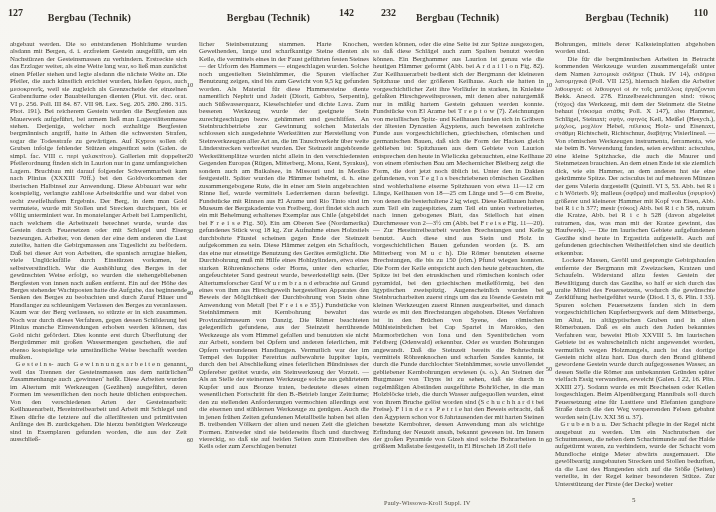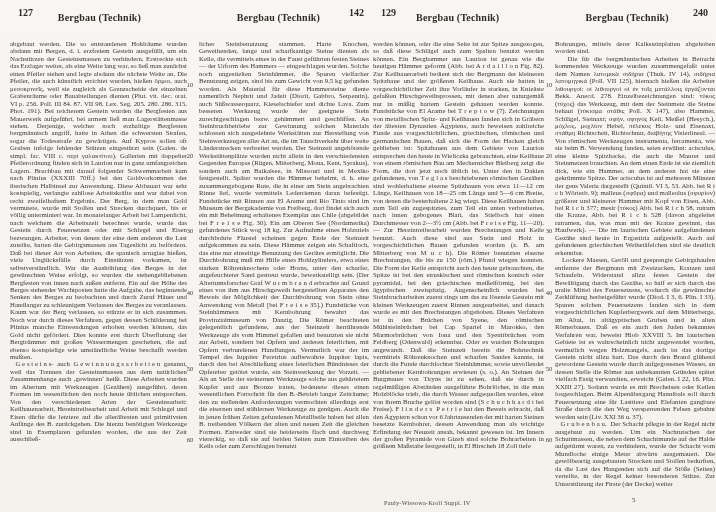--- a/index.html
+++ b/index.html
@@ -10,21 +10,21 @@
   }
   .scan{
     position:relative;width:716px;height:512px;
     background:linear-gradient(180deg,#f7f6f2 0%,#f5f4f0 60%,#f2f1ec 100%);
     color:#39362f;
   }
   .halfpage{position:absolute;top:0;height:512px;}
   .halfpage.left{left:0;width:370px;}
   .halfpage.right{left:370px;width:346px;}
   .colheads{position:absolute;top:7px;left:0;right:0;display:flex;}
-  .left  .colheads{padding-left:10px;width:358px;}
+  .left  .colheads{width:358px;}
   .right .colheads{padding-left:3px;width:339px;}
   .head-cell{position:relative;flex:1;text-align:center;height:14px;}
   .runtitle{
     font-weight:bold;font-size:10px;letter-spacing:.2px;color:#2f2c26;
     white-space:nowrap;
   }
   .pagenum{
     position:absolute;top:0;font-weight:bold;font-size:10px;color:#2f2c26;
   }
   .pagenum.pn-left{left:8px;}
@@ -87,26 +87,26 @@
       <span class="g3">30</span>
       <span class="g4">40</span>
       <span class="g5">50</span>
       <span class="g6">60</span>
     </div>
   </section>
 
   <section class="halfpage right">
     <header class="colheads">
       <div class="head-cell">
-        <span class="pagenum pn-left">129</span>
+        <span class="pagenum pn-left">232</span>
         <span class="runtitle">Bergbau (Technik)</span>
       </div>
       <div class="head-cell">
         <span class="runtitle">Bergbau (Technik)</span>
-        <span class="pagenum pn-right">240</span>
+        <span class="pagenum pn-right">110</span>
       </div>
     </header>
     <div class="cols">
       <div class="coltext a">werden können, oder die eine Seite ist zur Spitze ausgezogen, so daß diese Schlägel auch zum Spalten benutzt werden können. Ein Berghammer aus Laurion ist genau wie die heutigen Hämmer geformt (Abb. bei A r d a i l l o n Fig. 82). Zur Keilhauerarbeit bedient sich der Bergmann der kleineren Spitzhaue und der größeren Keilhaue. Auch sie hatten in vorgeschichtlicher Zeit ihre Vorläufer in starken, in Knieäste gefaßten Hirschgeweihsprossen, mit denen aber naturgemäß nur in mäßig hartem Gestein gehauen werden konnte. Fundstücke von El Arame bei T r e p t o w (7). Zeichnungen von metallischen Spitz- und Keilhauen fanden sich in Gräbern der ältesten Dynastien Ägyptens, auch beweisen zahlreiche Funde aus vorgeschichtlichen, griechischen, römischen und germanischen Bauen, daß sich die Form der Hacken gleich geblieben ist: Spitzhauen aus dem Gebiete von Laurion entsprechen den heute in Wieliczka gebrauchten, eine Keilhaue von einem römischen Bau am Mechernicher Bleiberg zeigt die Form, die dort jetzt noch üblich ist. Unter den in Dakien gefundenen, von T e g l a s beschriebenen römischen Gezähen sind wohlerhaltene eiserne Spitzhauen von etwa 11—12 cm Länge, Keilhauen von 18—25 cm Länge und 5—6 cm Breite, von denen die besterhaltene 2 kg wiegt. Diese Keilhauen haben zum Teil ein zugespitztes, zum Teil ein unten verbreitertes, nach innen gebogenes Blatt, das Stielloch hat einen Durchmesser von 2—3½ cm (Abb. bei F r e i s e Fig. 11—20). — Zur Hereintreibearbeit wurden Brechstangen und Keile benutzt. Auch diese sind aus Stein und Holz in vorgeschichtlichen Bauen gefunden worden (z. B. am Mitterberg von M u c h). Die Römer benutzten eiserne Brechstangen, die bis zu 150 (röm.) Pfund wiegen konnten. Die Form der Keile entspricht auch den heute gebrauchten, die Spitze ist bei den etruskischen und römischen konisch oder pyramidal, bei den griechischen meißelförmig, bei den ägyptischen zweispitzig. Augenscheinlich wurden bei Steinbrucharbeiten zuerst rings um das zu lösende Gestein mit kleinen Werkzeugen zuerst Rinnen ausgearbeitet, und danach wurde es mit den Brechstangen abgehoben. Dieses Verfahren ist in den Brüchen von Syene, den römischen Mühlsteinbrüchen bei Cap Spartel in Marokko, den Marmorbrüchen von Iona und den Syenitbrüchen vom Feldberg (Odenwald) erkennbar. Oder es wurden Bohrungen angewandt. Daß die Steinzeit bereits die Bohrtechnik vermittels Röhrenknochen und scharfen Sandes kannte, ist durch die Funde durchlochter Steinhämmer, sowie unvollendet gebliebener Kernbohrungen erwiesen (s. o.). An Steinen der Burgmauer von Tiryns ist zu sehen, daß sie durch in regelmäßigen Abständen ausgeführte Bohrlöcher, in die man Holzblöcke trieb, die durch Wasser aufgequollen wurden, einst von ihrem Bruche gelöst worden sind (S c h u c h h a r d t bei Freise). F l i n d e r s  P e t r i e hat den Beweis erbracht, daß den Ägyptern schon vor 6 Jahrtausenden der mit harten Steinen besetzte Kernbohrer, dessen Anwendung man als wichtige Erfindung der Neuzeit ansah, bekannt gewesen ist. Im Innern der großen Pyramide von Gizeh sind solche Bohrarbeiten in größtem Maßstabe festgestellt, in El Birscheh 18 Zoll tiefe</div>
       <div class="coltext b">Bohrungen, mittels derer Kalksteinplatten abgehoben worden sind.
    Die für die bergmännischen Arbeiten in Betracht kommenden Werkzeuge wurden zusammengefaßt unter dem Namen λατομικὰ σιδήρια (Thuk. IV 14), σιδήρια λατομηγικά (Poll. VII 125), hiernach hießen die Arbeiter λιθουργοί: οἱ λιθουργοὶ οἱ ἐν τοῖς μετάλλοις ἐργάζονται Bekk. Anecd. 278. Einzelbezeichnungen sind: τύκος (τύχος) das Werkzeug, mit dem der Steinmetz die Steine behaut (τύκισμα στάθις Poll. X 147), also Hammer, Schlägel, Steinaxt; σφήν, σφηνός Keil, Meißel (Hesych.), μόχλος, μοχλίον Hebel, πέλεκυς Holz- und Eisenaxt, στάθμη Richtscheit, Richtschnur, διαβήτης Visierlineal. — Von römischen Werkzeugen instrumenta, ferramenta, wie sie beim B. Verwendung fanden, seien erwähnt: acisculus, eine kleine Spitzhacke, die auch die Maurer und Steinmetzen brauchten. An dem einen Ende ist sie ziemlich dick, wie ein Hammer, an dem anderen hat sie eine gekrümmte Spitze. Der acisculus ist auf mehreren Münzen der gens Valeria dargestellt (Quintil. VI 3, 53. Abb. bei R i c h Wörterb. 9); malleus (σφῦρα) und malleolus (σφυρίον) größerer und kleinerer Hammer mit Kopf von Eisen, Abb. bei R i c h 377; mesir (τύκος) Abb. bei R i c h 58, rutrum die Kratze, Abb. bei R i c h 528 (davon abgeleitet rutramen, das, was man mit der Kratze gewinnt, das Haufwerk). — Die im laurischen Gebiete aufgefundenen Gezähe sind heute in Ergastiria aufgestellt. Auch auf gefundenen griechischen Weihetäfelchen sind sie deutlich erkennbar.
    Lockere Massen, Geröll und gesprengte Gebirgshaufen entfernte der Bergmann mit Zweizacken, Kratzen und Schaufeln. Widerstand allzu festes Gestein der Bewältigung durch das Gezähe, so half er sich durch das uralte Mittel des Feuersetzens, wodurch die gewünschte Zerklüftung herbeigeführt wurde (Diod. I 3, 6. Plin. I 33). Spuren solchen Feuersetzens fanden sich in dem vorgeschichtlichen Kupferbergwerk auf dem Mitterberge, im Altai, in altägyptischen Gruben und in alten Römerbauen. Daß es ein auch den Juden bekanntes Verfahren war, beweist Hiob XXVIII 5. Im laurischen Gebiete ist es wahrscheinlich nicht angewendet worden, vermutlich wegen Holzmangels, auch ist das dortige Gestein nicht allzu hart. Das durch den Brand glühend gewordene Gestein wurde durch aufgegossenes Wasser, an dessen Stelle die Römer aus unbekannten Gründen später vielfach Essig verwandten, erweicht (Galen. I 22, 16. Plin. XXIII 27). Sodann wurde es mit Brecheisen oder Keilen losgeschlagen. Beim Alpenübergang Hannibals soll durch Feuersetzung eine für Lasttiere und Elefanten gangbare Straße durch die den Weg versperrenden Felsen gebahnt worden sein (Liv. XXI 36 u. 37).
    G r u b e n b a u.  Der Schacht pflegte in der Regel nicht ausgebaut zu werden. Um ein Nachrutschen der Schuttmassen, die neben dem Schachtmunde auf der Halde aufgetürmt waren, zu verhindern, wurde der Schacht vom Mundloche einige Meter abwärts ausgemauert. Die gewölbeartig ausgebauten Strecken und Stollen bedurften, da die Last des Hangenden sich auf die Stöße (Seiten) verteilte, in der Regel keiner besonderen Stütze. Zur Unterstützung der Firste (der Decke) weiter</div>
     </div>
     <div class="gutter">

